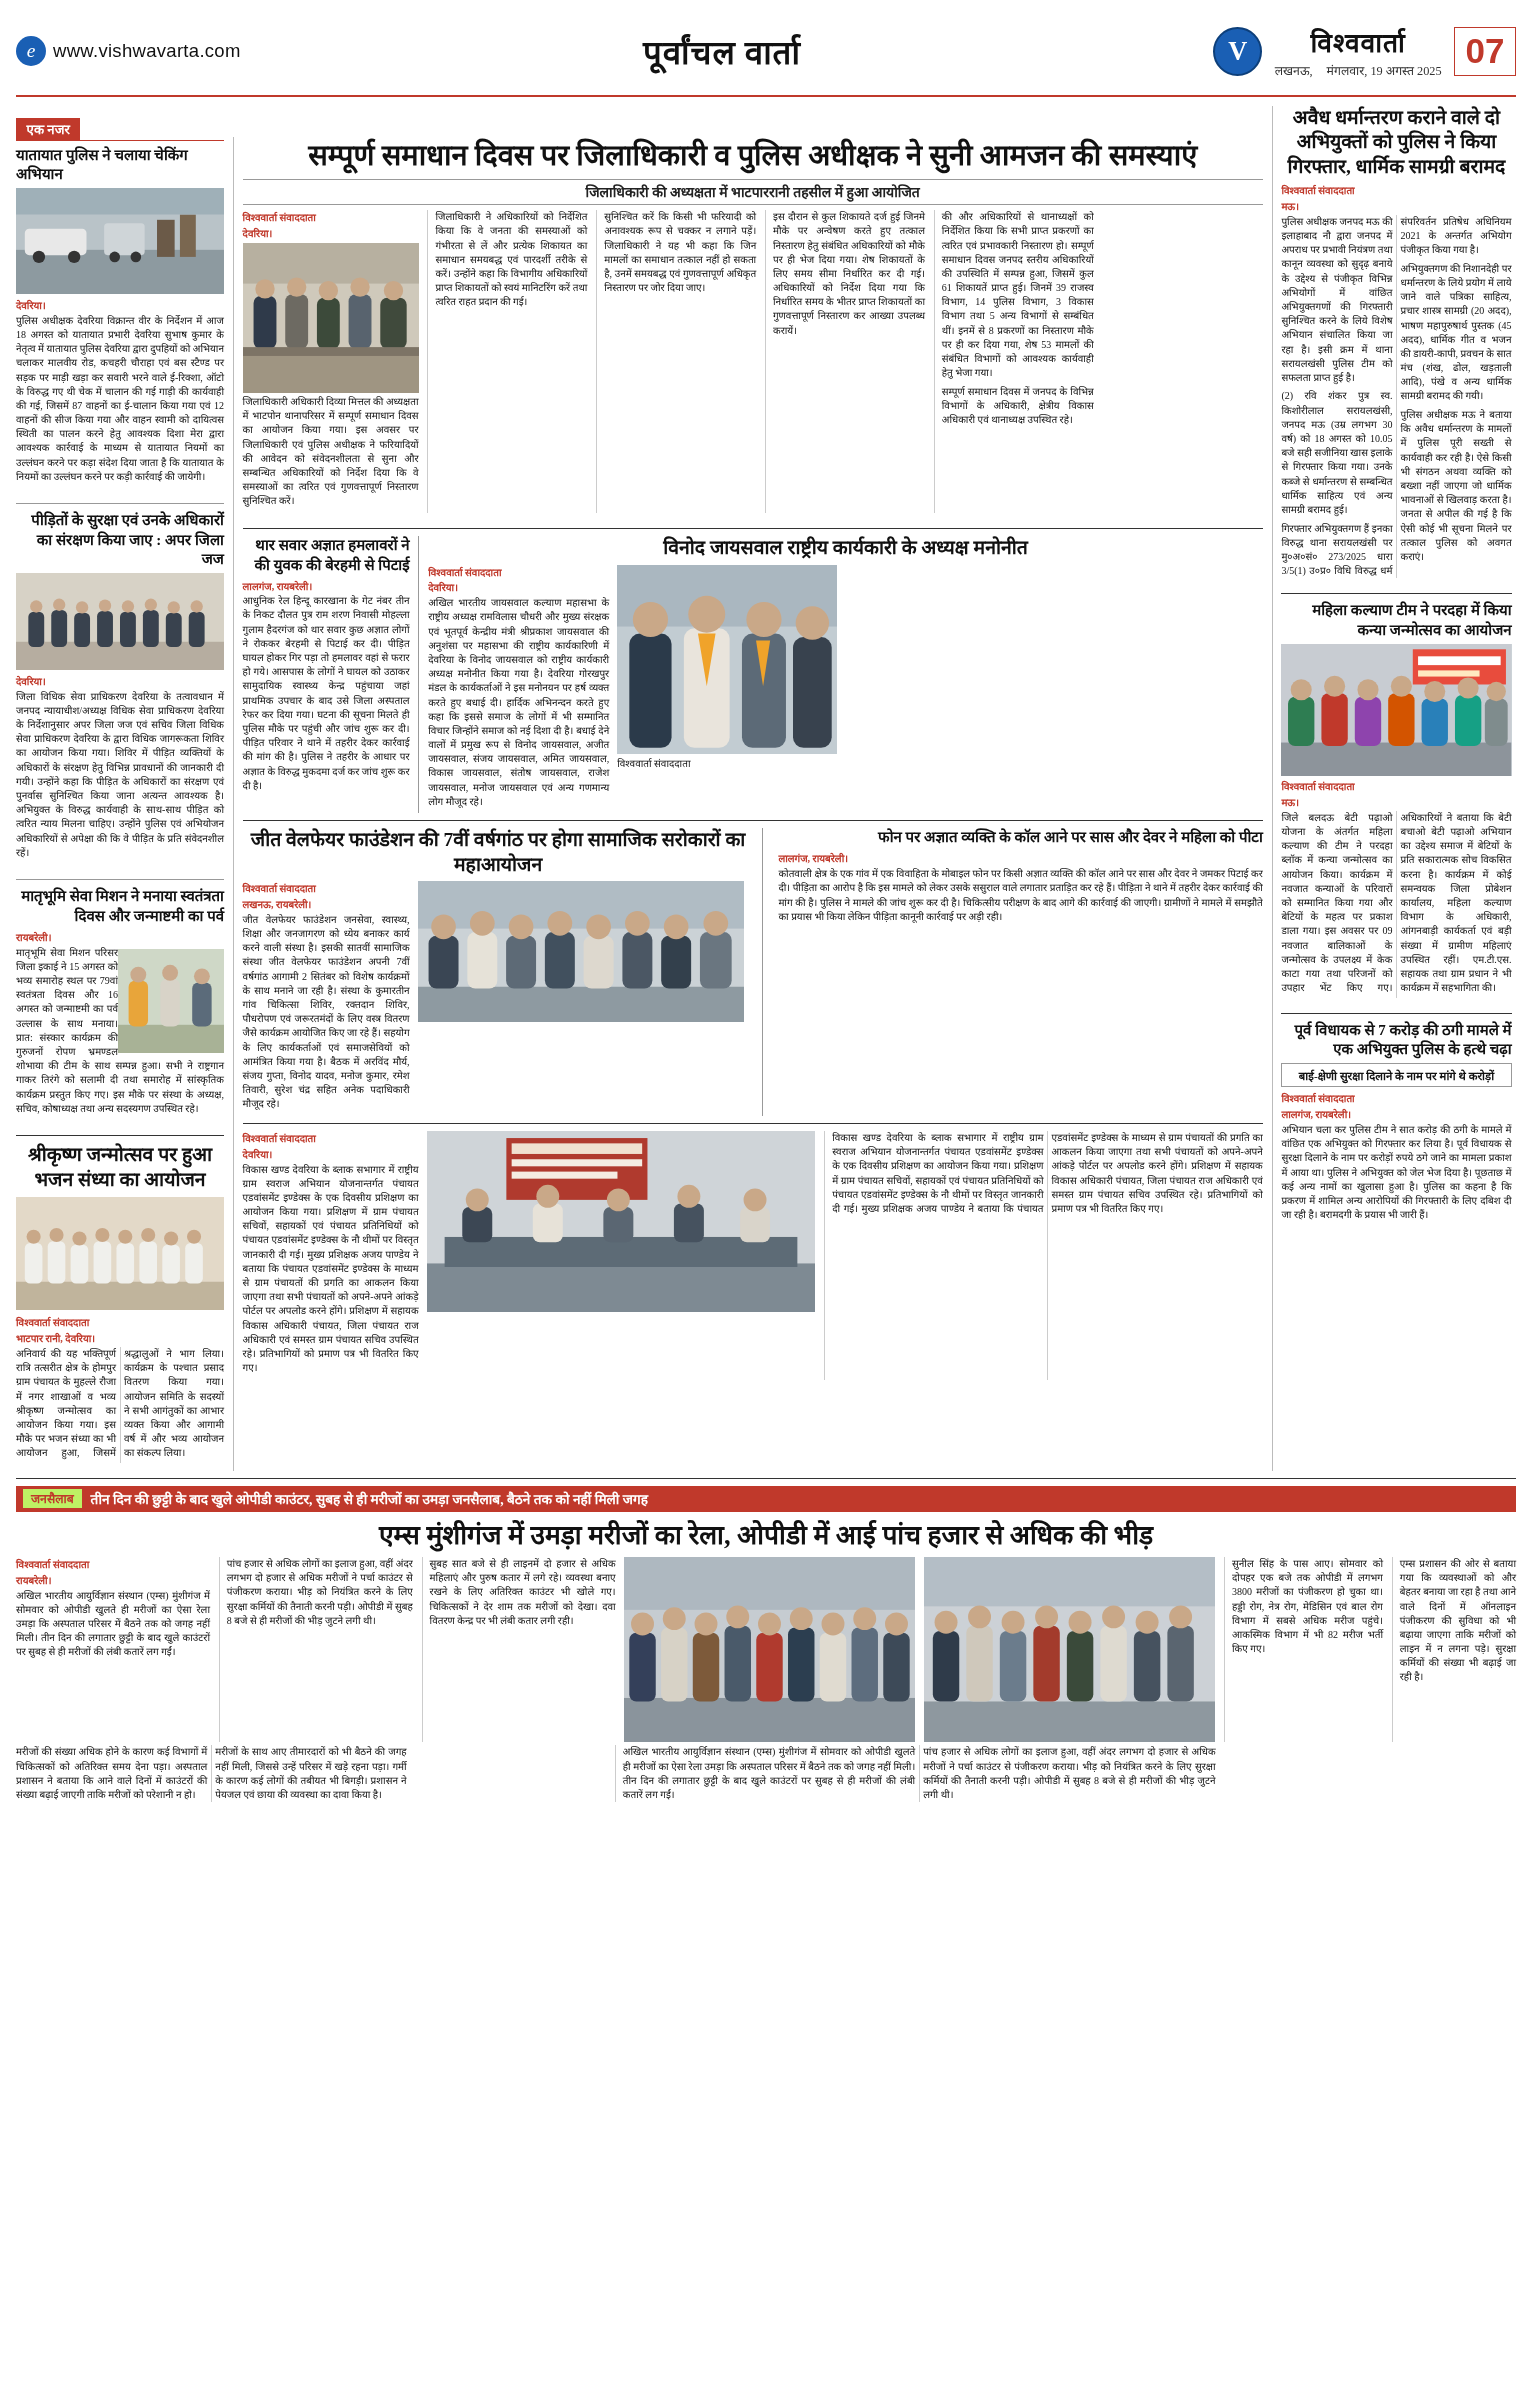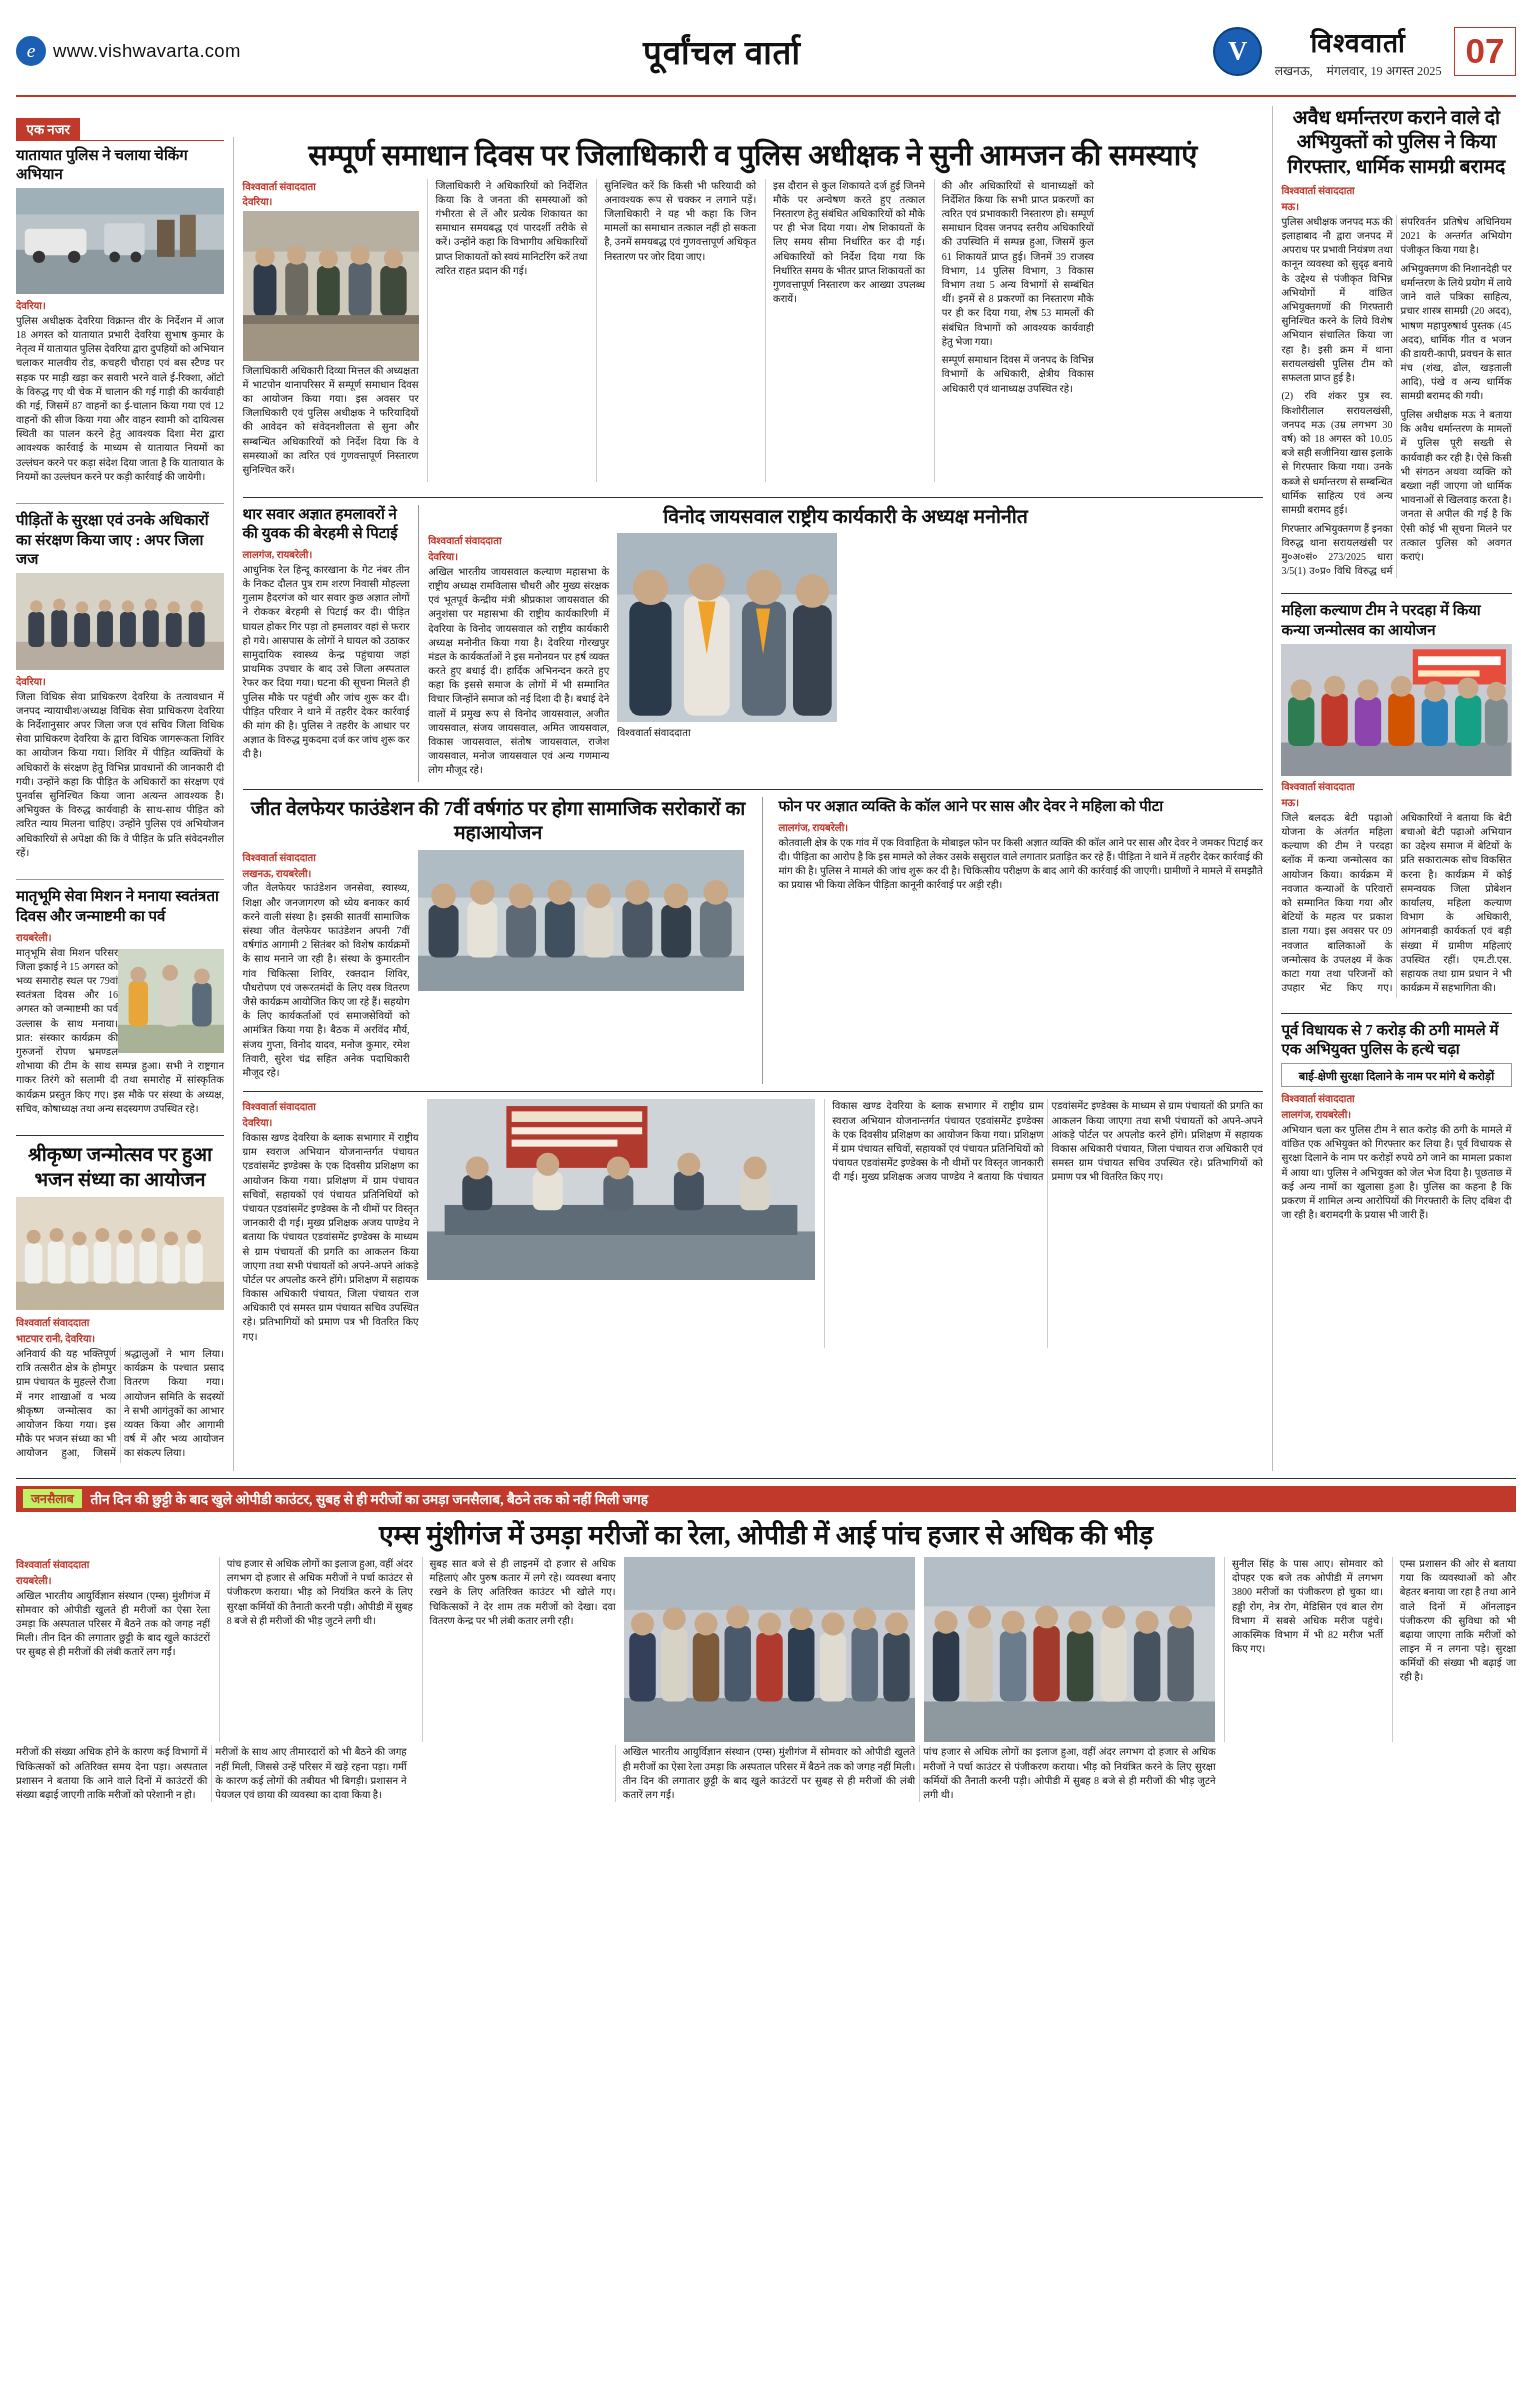--- a/index.html
+++ b/index.html
@@ -64,21 +64,21 @@
   
   h1.hl {
     font-size:29px; line-height:1.25; font-weight:bold; text-align:center;
     margin:0 0 5.3px 0;
   }
   h2.hl {
     font-size:19.4px; line-height:1.25; font-weight:bold; text-align:center;
     margin:0 0 4.4px 0;
   }
   h3.hl {
-    font-size:15px; line-height:1.3; font-weight:bold; text-align:left;
+    font-size:15px; line-height:1.3; font-weight:bold; text-align:right;
     margin:0 0 3.5px 0;
   }
   .subhl {
     font-size:14px; text-align:center; font-weight:bold; color:#222;
     border-top:0.9px solid #999; border-bottom:0.9px solid #999;
     padding:2.6px 0; margin-bottom:5.3px;
   }
   .byline {
     font-size:10px; font-weight:bold; color:#c0392b;
     margin-bottom:1.8px;
@@ -256,20 +256,21 @@
         <div class="cols2">
           <p class="body">अनिवार्य की यह भक्तिपूर्ण रात्रि तत्सरीत क्षेत्र के होमपुर ग्राम पंचायत के मुहल्ले रौजा में नगर शाखाओं व भव्य श्रीकृष्ण जन्मोत्सव का आयोजन किया गया। इस मौके पर भजन संध्या का भी आयोजन हुआ, जिसमें श्रद्धालुओं ने भाग लिया। कार्यक्रम के पश्चात प्रसाद वितरण किया गया। आयोजन समिति के सदस्यों ने सभी आगंतुकों का आभार व्यक्त किया और आगामी वर्ष में और भव्य आयोजन का संकल्प लिया।</p>
         </div>
       </div>
     </div>
 
     <div class="col col-mid vrule" style="padding-left:8.8px;margin-top:31px;">
 
       <div class="section">
         <h1 class="hl">सम्पूर्ण समाधान दिवस पर जिलाधिकारी व पुलिस अधीक्षक ने सुनी आमजन की समस्याएं</h1>
+        <div class="subhl">जिलाधिकारी की अध्यक्षता में भाटपाररानी तहसील में हुआ आयोजित</div>
         <div style="display:flex; gap:8.8px;">
           <div style="width:176px;">
             <div class="byline">विश्ववार्ता संवाददाता</div>
             <div class="byline">देवरिया।</div>
             <div class="photo" style="height:150px;margin:2.6px 0;">
               <svg viewBox="0 0 200 170" preserveAspectRatio="none">
                 <rect width="200" height="170" fill="#cfc9bb"></rect>
                 <rect y="120" width="200" height="50" fill="#9f9582"></rect>
                 <rect x="0" y="0" width="200" height="46" fill="#b7b0a0"></rect>
                 <rect x="12" y="60" width="26" height="60" rx="8" fill="#2f3a4a"></rect>

